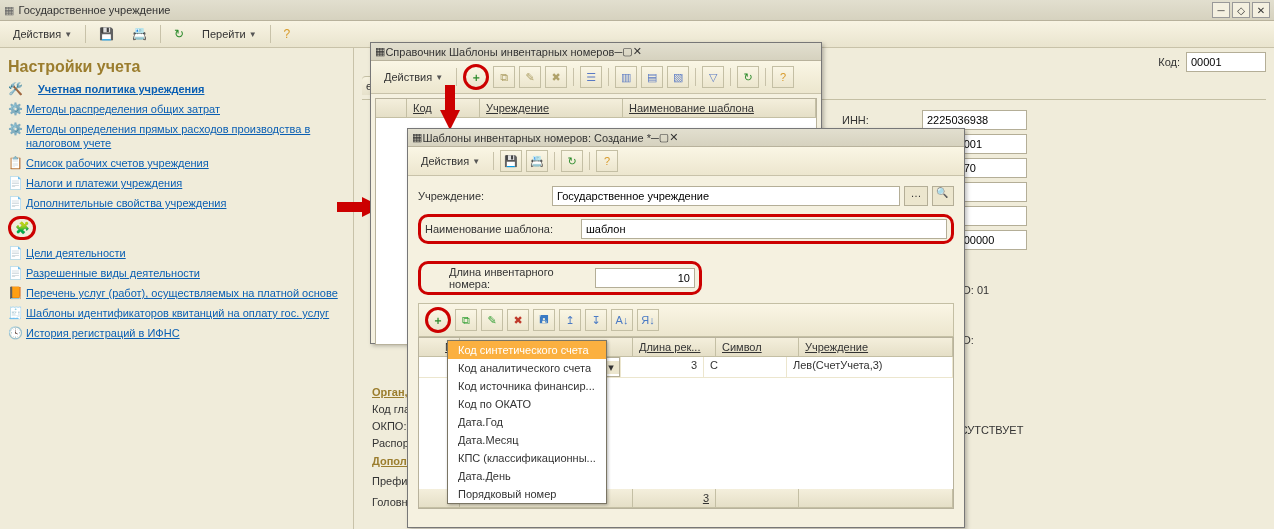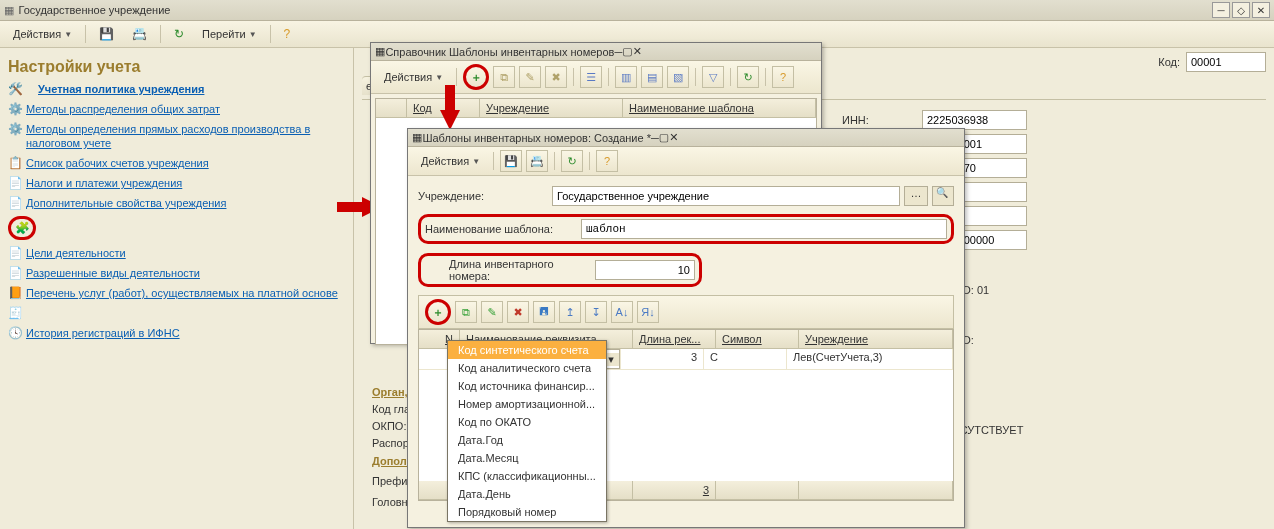--- a/index.html
+++ b/index.html
@@ -217,20 +217,21 @@
     <div class="nav-item">
         <span class="ni-icon">📄</span>
         <a href="#">Разрешенные виды деятельности</a>
       </div>
     <div class="nav-item">
         <span class="ni-icon">📙</span>
         <a href="#">Перечень услуг (работ), осуществляемых на платной основе</a>
       </div>
     <div class="nav-item">
         <span class="ni-icon">🧾</span>
+        <a href="#">Шаблоны идентификаторов квитанций на оплату гос. услуг</a>
       </div>
     <div class="nav-item">
         <span class="ni-icon">🕓</span>
         <a href="#">История регистраций в ИФНС</a>
       </div>
 
     <div class="red-arrow ra2" style="top:197px; left:362px;"></div>
   </div>
 
   <div class="right-panel">
@@ -380,24 +381,24 @@
   <div style="padding:6px 10px;">
     <div class="group-line">
       <span style="width:130px;">Учреждение:</span>
       <input class="plain-input" style="flex: 1 1 0%;" value="Государственное учреждение">
       <span class="dots-btn">…</span>
       <span class="q-btn">🔍</span>
     </div>
 
     <div class="field-box" style="width:calc(100% - 14px); margin-top:4px;">
       <span style="width:150px;">Наименование шаблона:</span>
-      <input class="plain-input" style="flex: 1 1 0%; font-family: Liberation Mono, monospace;" value="шаблон">
-    </div>
-
-    <div class="field-box" style="margin-top:9px;padding-left:28px;">
+      <input class="plain-input" style="flex: 1 1 0%;" value="шаблон">
+    </div>
+
+    <div class="field-box" style="margin-top:17px;padding-left:28px;">
       <span style="width:140px;">Длина инвентарного номера:</span>
       <input class="plain-input" style="width: 90px; text-align: right;" value="10">
     </div>
 
     
     <div class="sub-toolbar" style="border:1px solid #c4bfa4; margin-top:8px;">
       <span class="mini-btn" style="border:3px solid #cc0000; border-radius:50%; color:#2a8a2a; font-weight:bold;">＋</span>
       <span class="mini-btn" style="color:#3aa23a;">⧉</span>
       <span class="mini-btn" style="color:#3aa23a;">✎</span>
       <span class="mini-btn" style="color:#c0392b;">✖</span>
@@ -439,20 +440,19 @@
         <div class="gh" style="flex:1;"></div>
       </div>
     </div>
   </div>
 </div>
 
 <div class="dropdown-list" style="left:447px; top:340px; width:158px;">
   <div class="dl-item selected">Код синтетического счета</div>
   <div class="dl-item">Код аналитического счета</div>
   <div class="dl-item">Код источника финансир...</div>
-  <div class="dl-item">Номер амортизационной...</div>
   <div class="dl-item">Код по ОКАТО</div>
   <div class="dl-item">Дата.Год</div>
   <div class="dl-item">Дата.Месяц</div>
   <div class="dl-item">КПС (классификационны...</div>
   <div class="dl-item">Дата.День</div>
   <div class="dl-item">Порядковый номер</div>
 </div>
 
 </body></html>

